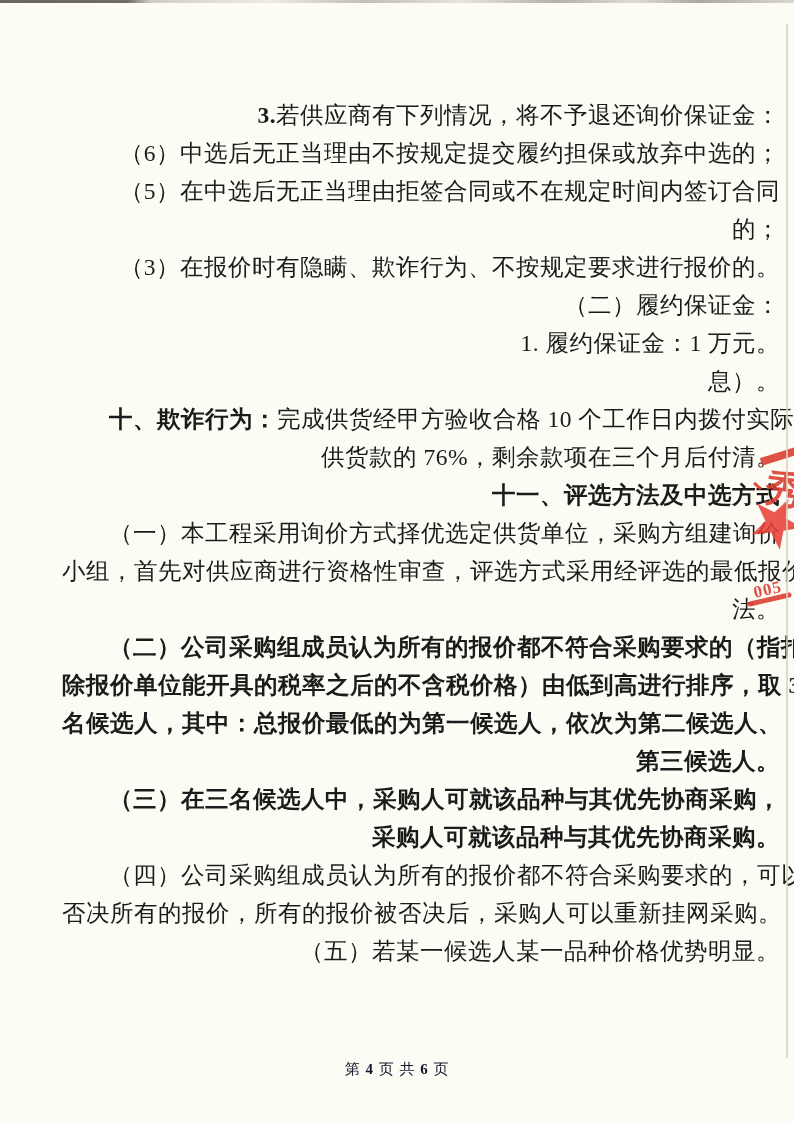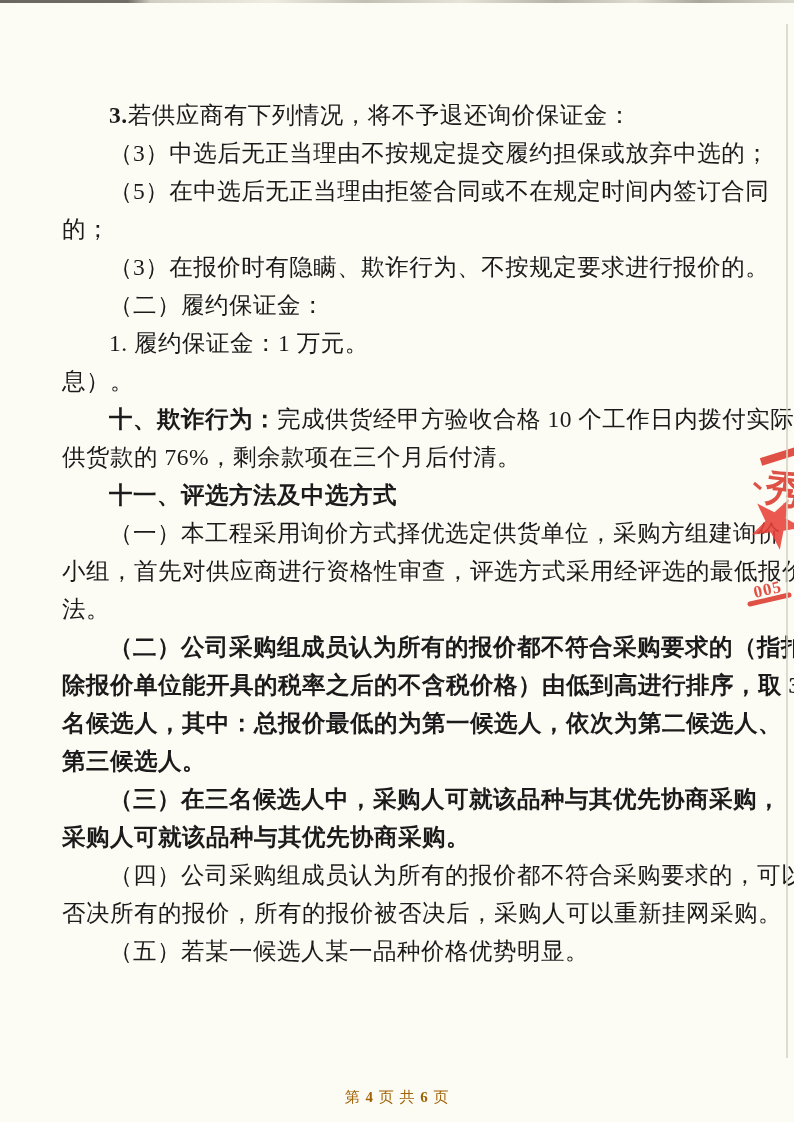--- a/index.html
+++ b/index.html
@@ -25,46 +25,46 @@
   }
   .scan-line{
     position:absolute;left:786px;top:24px;width:2px;height:1034px;
     background:#d6d2c4;opacity:.8;
   }
   .content{
     position:absolute;left:62px;top:96px;width:718px;
     font-size:23.5px;letter-spacing:.5px;
   }
   .line{
-    height:38px;line-height:38px;white-space:nowrap;overflow:visible;
+    height:38px;line-height:38px;white-space:nowrap;overflow:visible;text-align:right;
   }
   .ind{padding-left:47px;}
   .b{font-weight:bold;}
   .footer{
-    position:absolute;left:0;top:1088px;width:794px;
-    text-align:center;font-size:15px;color:#a16207;
+    position:absolute;left:0;top:1060px;width:794px;
+    text-align:center;font-size:15px;color:#0f172a;
     letter-spacing:1px;
   }
   .stamp{
     position:absolute;right:0;top:443px;width:56px;height:170px;
     overflow:hidden;pointer-events:none;
   }
   .stamp svg{display:block;}
   .stamp text{font-family:"Liberation Serif","DejaVu Serif",serif;}
 </style>
 </head>
 <body>
 
 <div class="page">
 
   <div class="top-edge"></div>
 
   <div class="content">
     <div class="line ind"><span class="b">3.</span><span>若供应商有下列情况，将不予退还询价保证金：</span></div>
-    <div class="line ind"><span>（3）中选后无正当理由不按规定提交履约担保或放弃中选的；</span></div>
+    <div class="line ind"><span>（6）中选后无正当理由不按规定提交履约担保或放弃中选的；</span></div>
     <div class="line ind"><span>（5）在中选后无正当理由拒签合同或不在规定时间内签订合同</span></div>
     <div class="line"><span>的；</span></div>
     <div class="line ind"><span>（3）在报价时有隐瞒、欺诈行为、不按规定要求进行报价的。</span></div>
     <div class="line ind"><span>（二）履约保证金：</span></div>
     <div class="line ind"><span>1. 履约保证金：1 万元。</span></div>
     <div class="line"><span>息）。</span></div>
     <div class="line ind"><span class="b">十、欺诈行为：</span><span>完成供货经甲方验收合格 10 个工作日内拨付实际</span></div>
     <div class="line"><span>供货款的 76%，剩余款项在三个月后付清。</span></div>
     <div class="line ind"><span class="b">十一、评选方法及中选方式</span></div>
     <div class="line ind"><span>（一）本工程采用询价方式择优选定供货单位，采购方组建询价</span></div>

